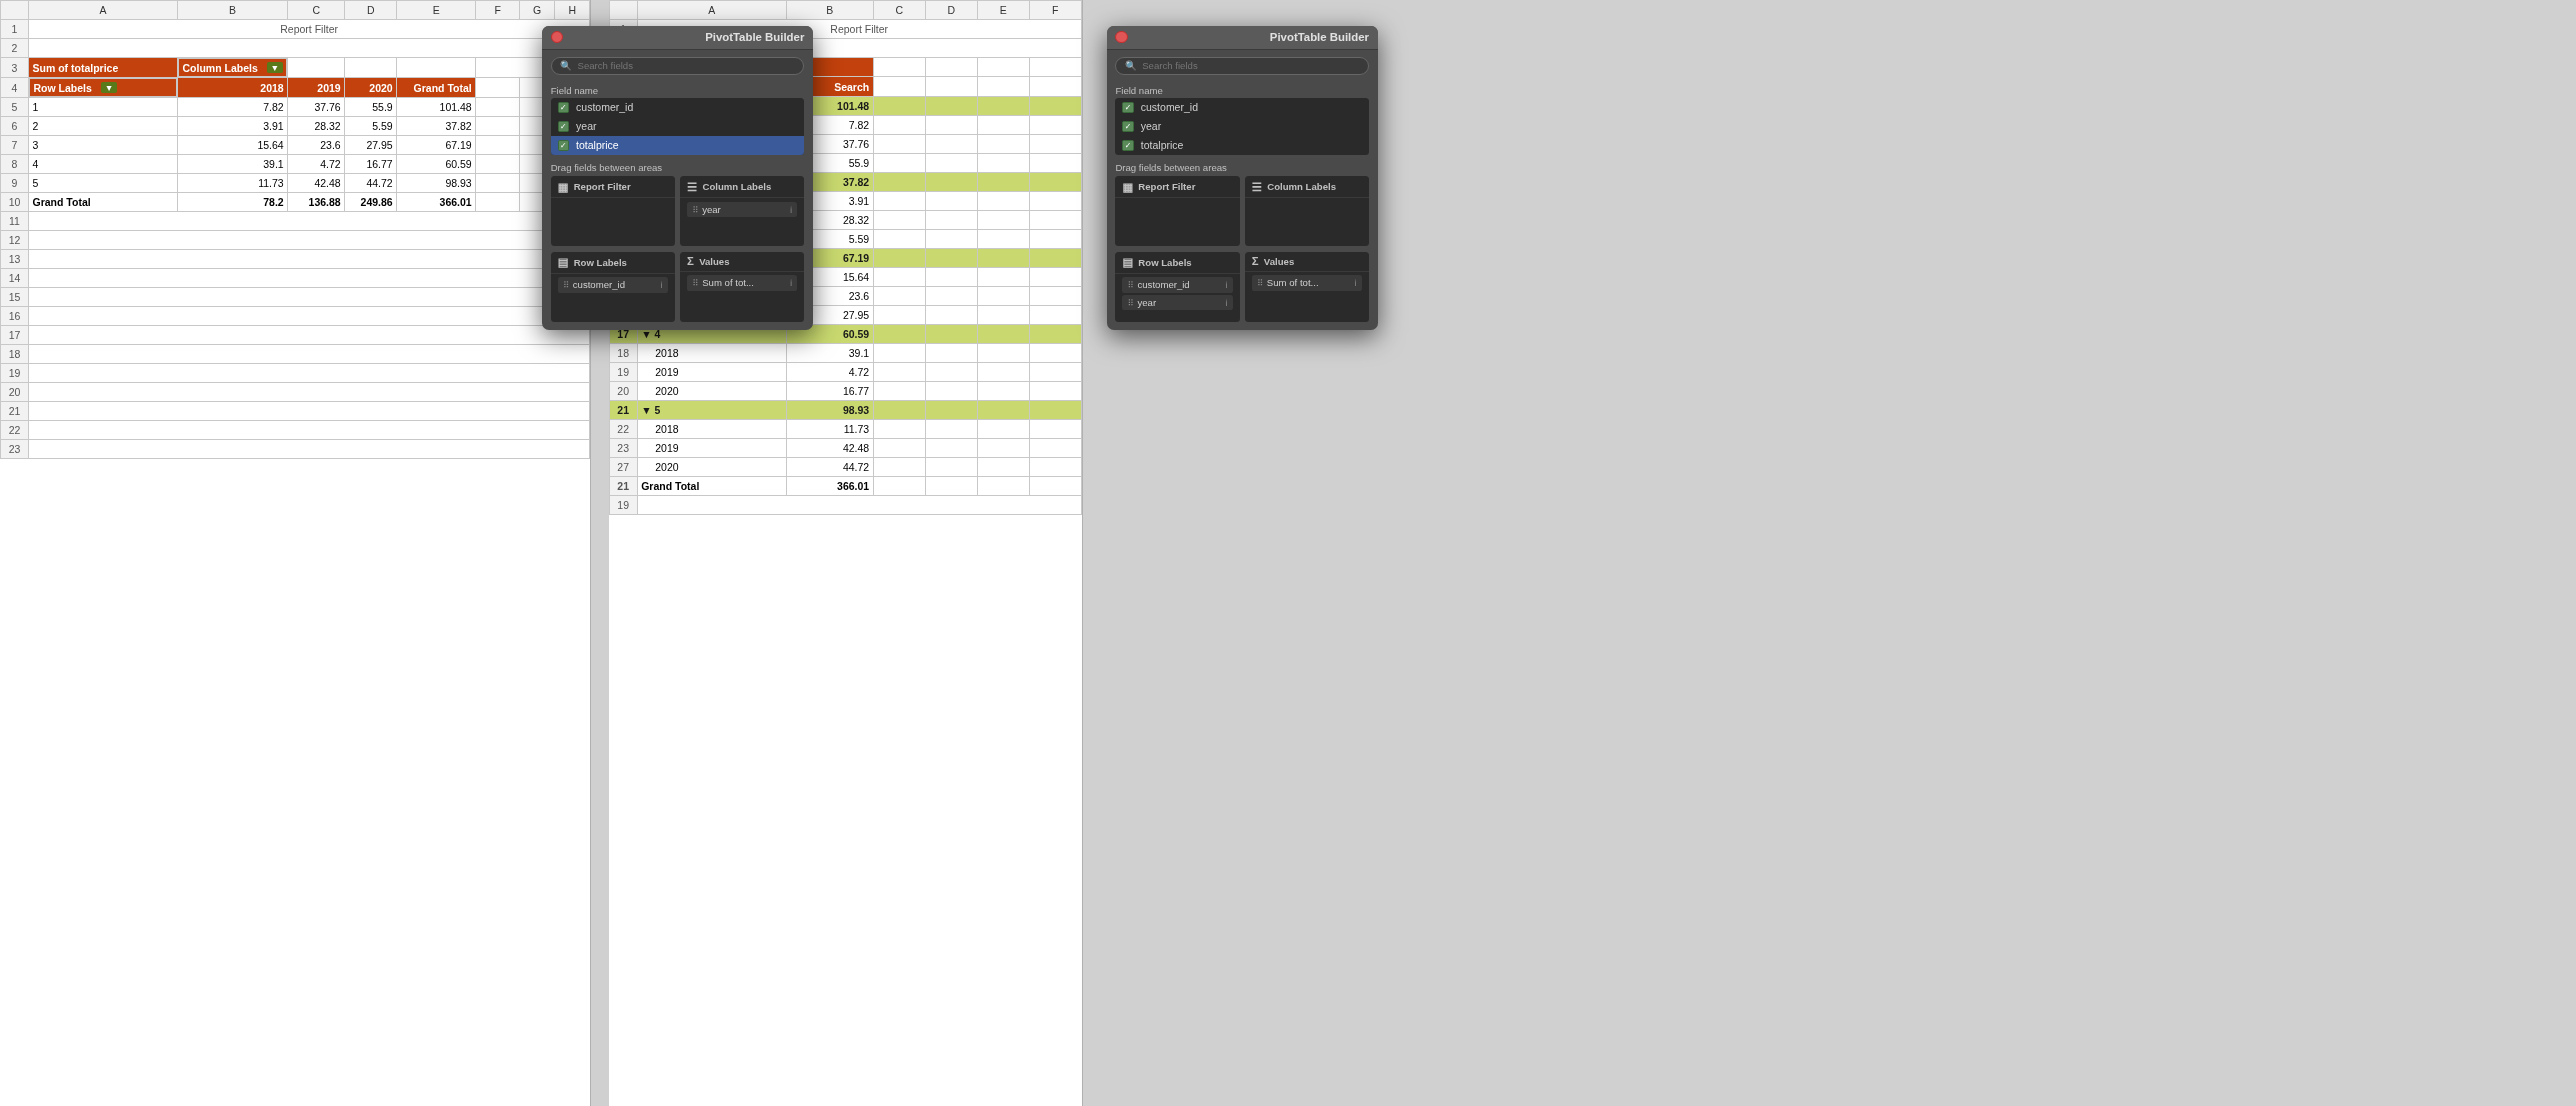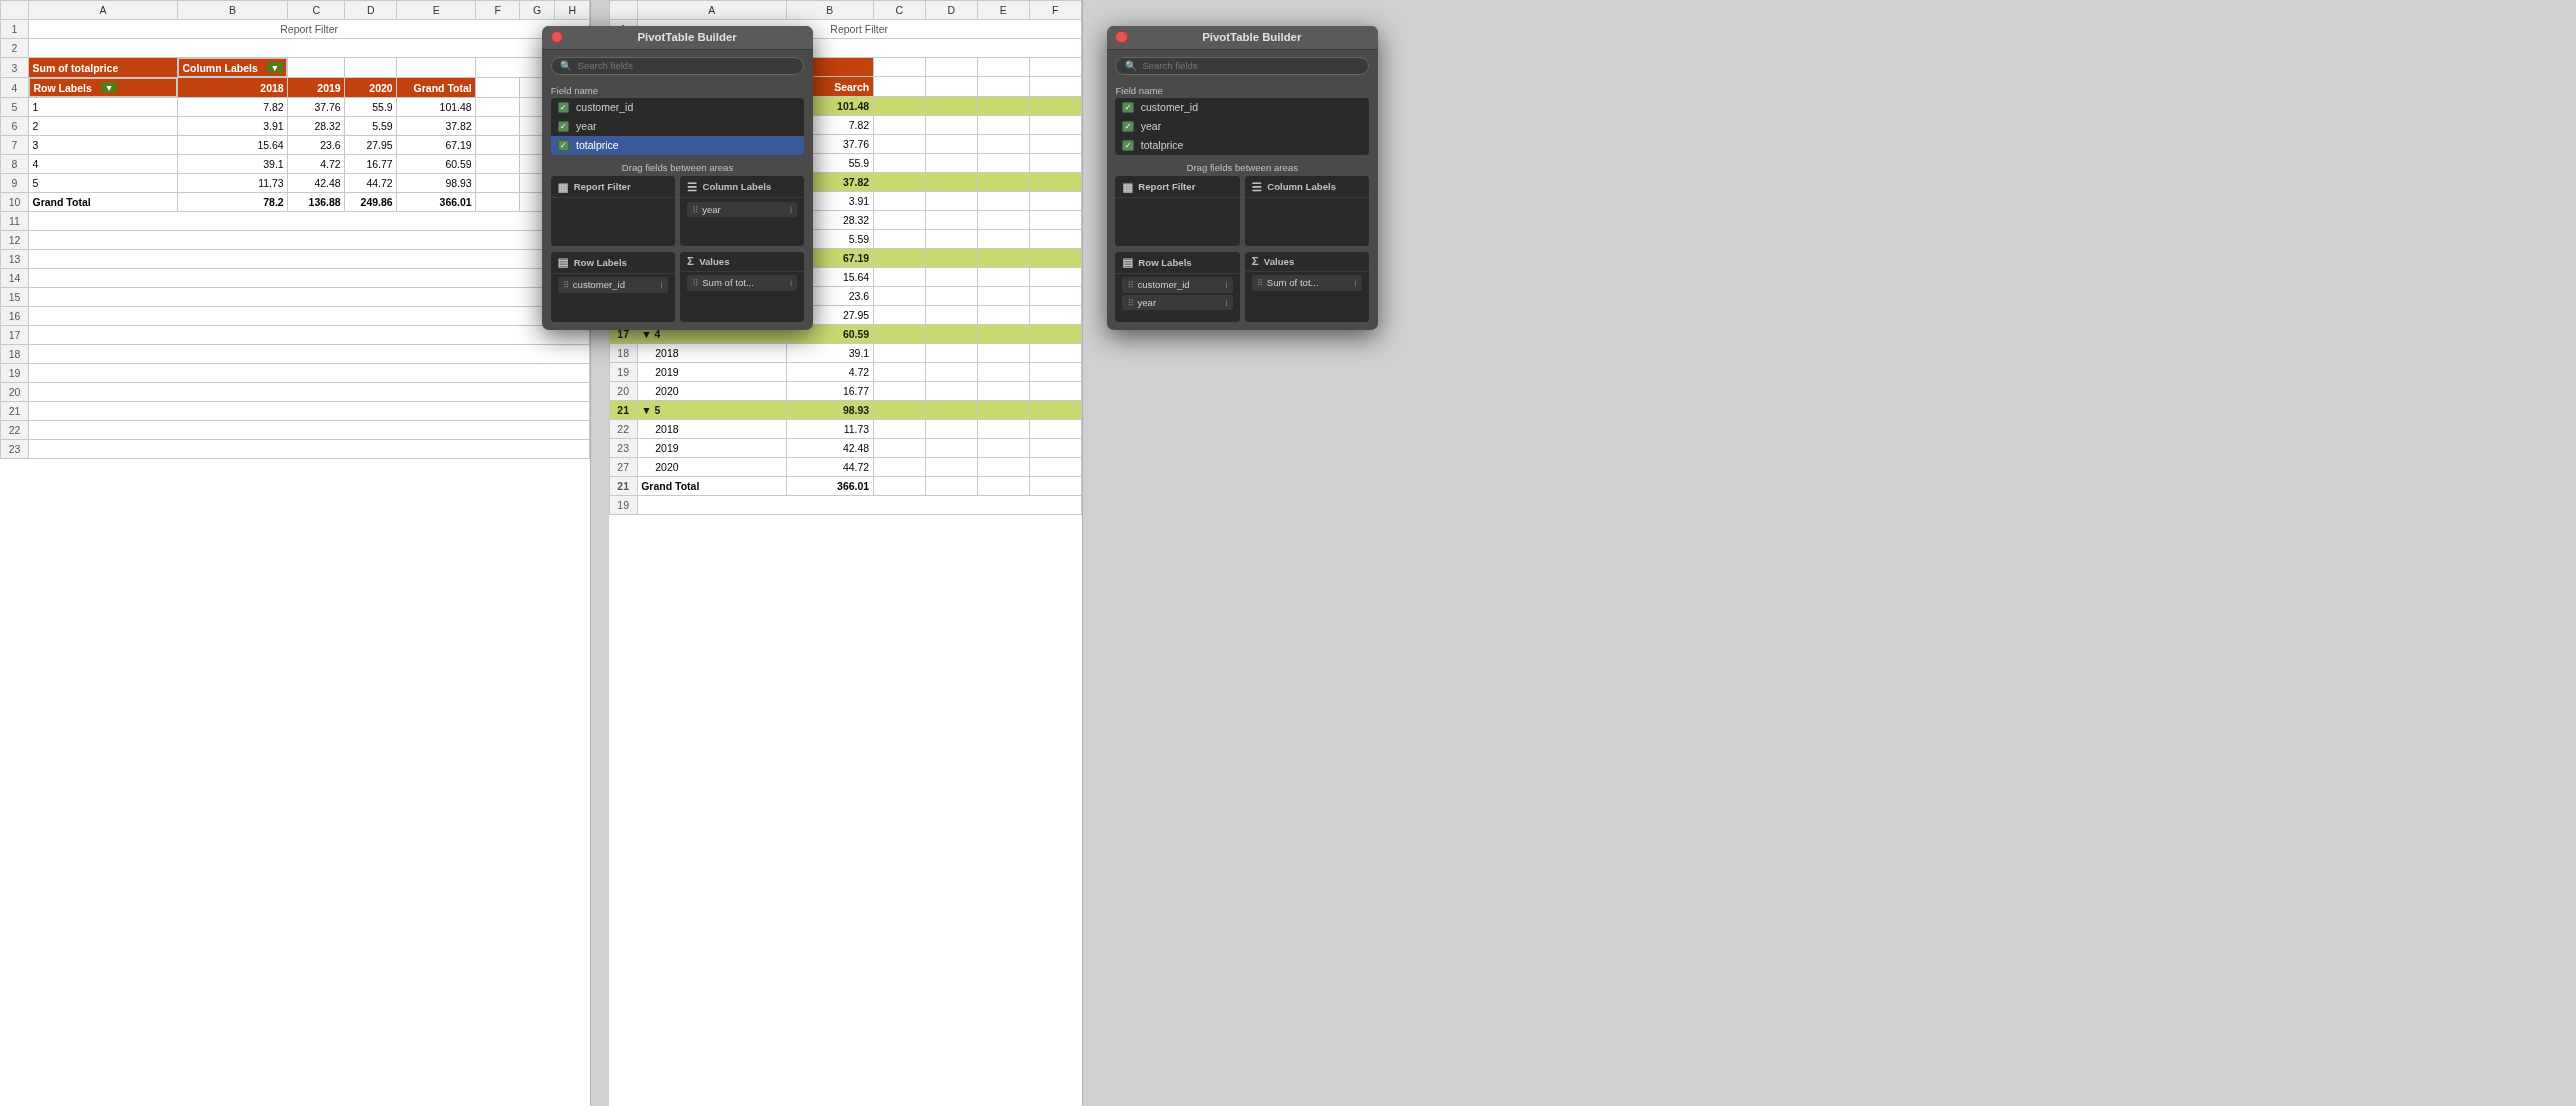--- a/index.html
+++ b/index.html
@@ -105,21 +105,21 @@
       border: 0.9px solid #c03030;
       flex-shrink: 0;
       cursor: pointer;
     }
 
     .pb-title {
       color: #e0e0e0;
       font-size: 11.4px;
       font-weight: 600;
       flex: 1;
-      text-align: center;
+      text-align: right;
     }
 
     .pb-search {
       margin: 7px 8.7px;
       background: #3a3a3a;
       border: 0.9px solid #666;
       border-radius: 10.5px;
       display: flex;
       align-items: center;
       padding: 2.6px 8.7px;
@@ -182,21 +182,20 @@
 
     .pb-field-item .cb::after {
       content: '✓';
       color: #ffffff;
       font-size: 7.9px;
     }
 
     .pb-drag-section {
       color: #c0c0c0;
       font-size: 9.6px;
-      text-align: center;
       padding: 7px 8.7px 3.5px;
     }
 
     .pb-areas {
       display: grid;
       grid-template-columns: 1fr 1fr;
       gap: 5.2px;
       padding: 0 8.7px 8.7px;
     }
 

